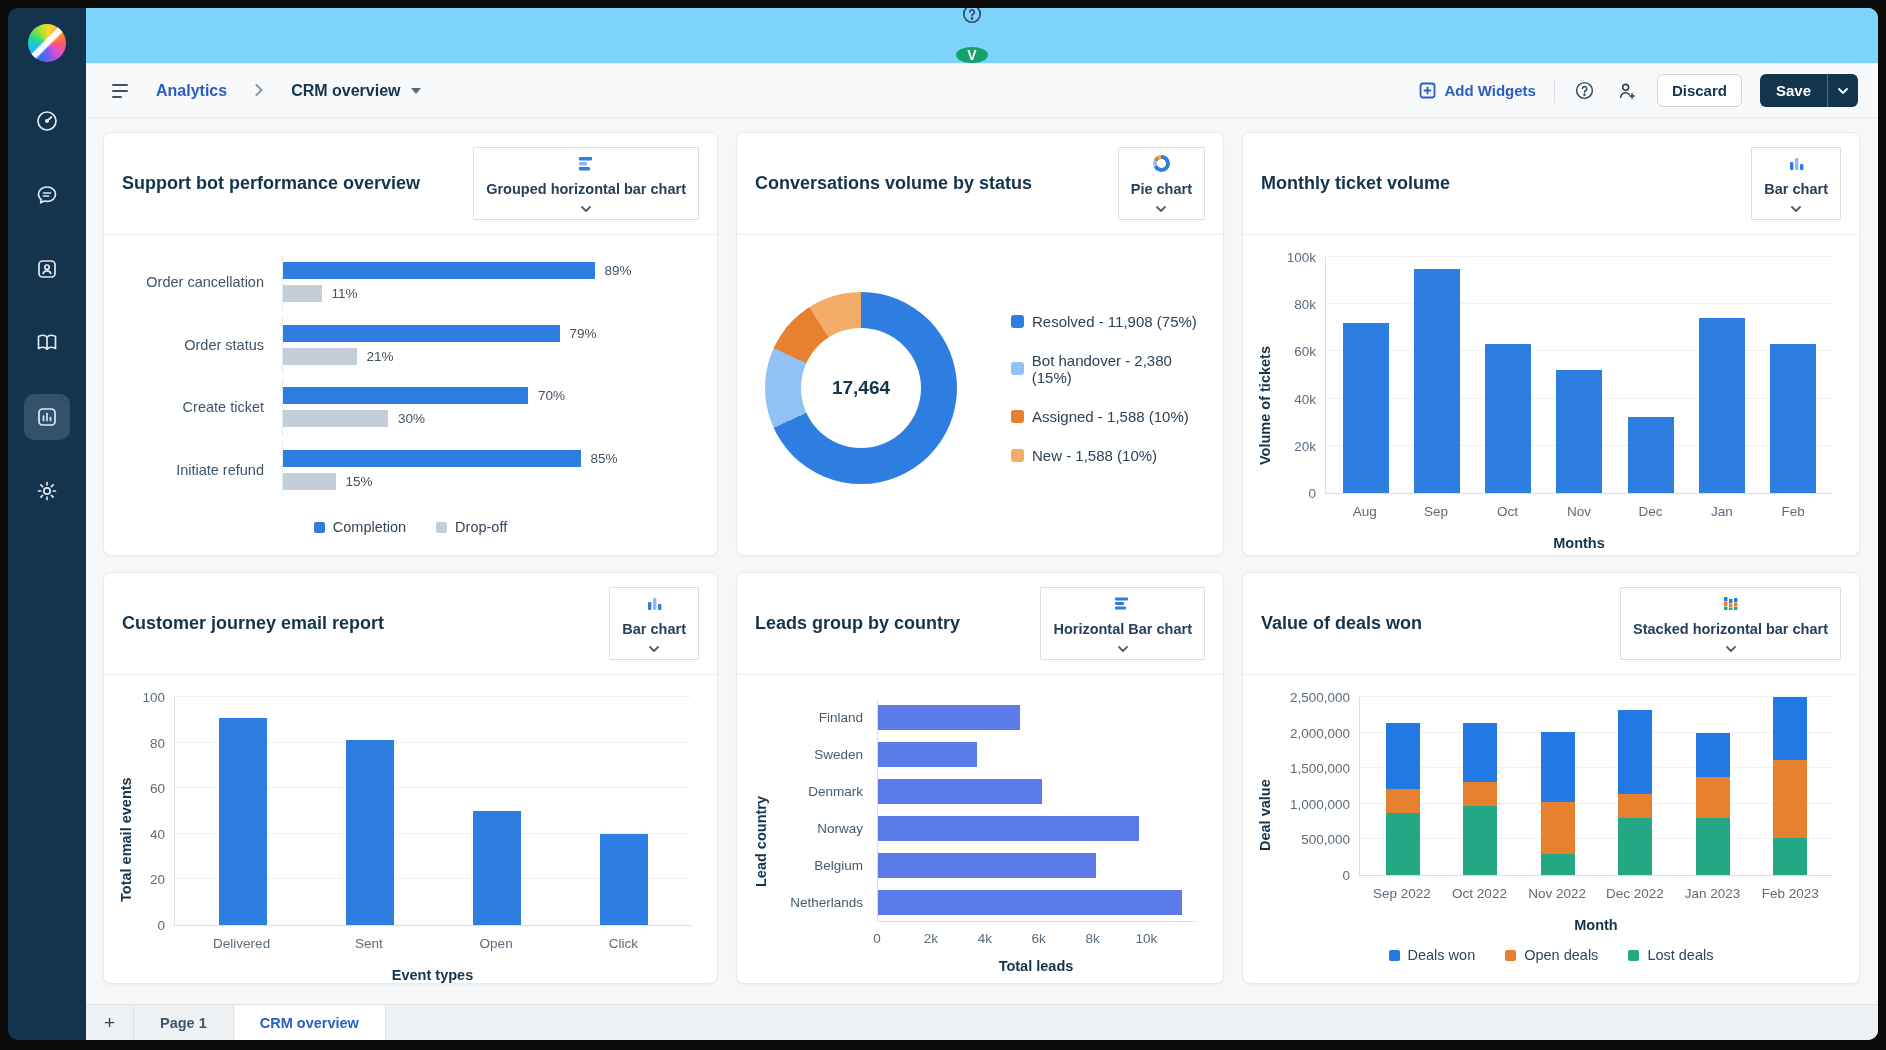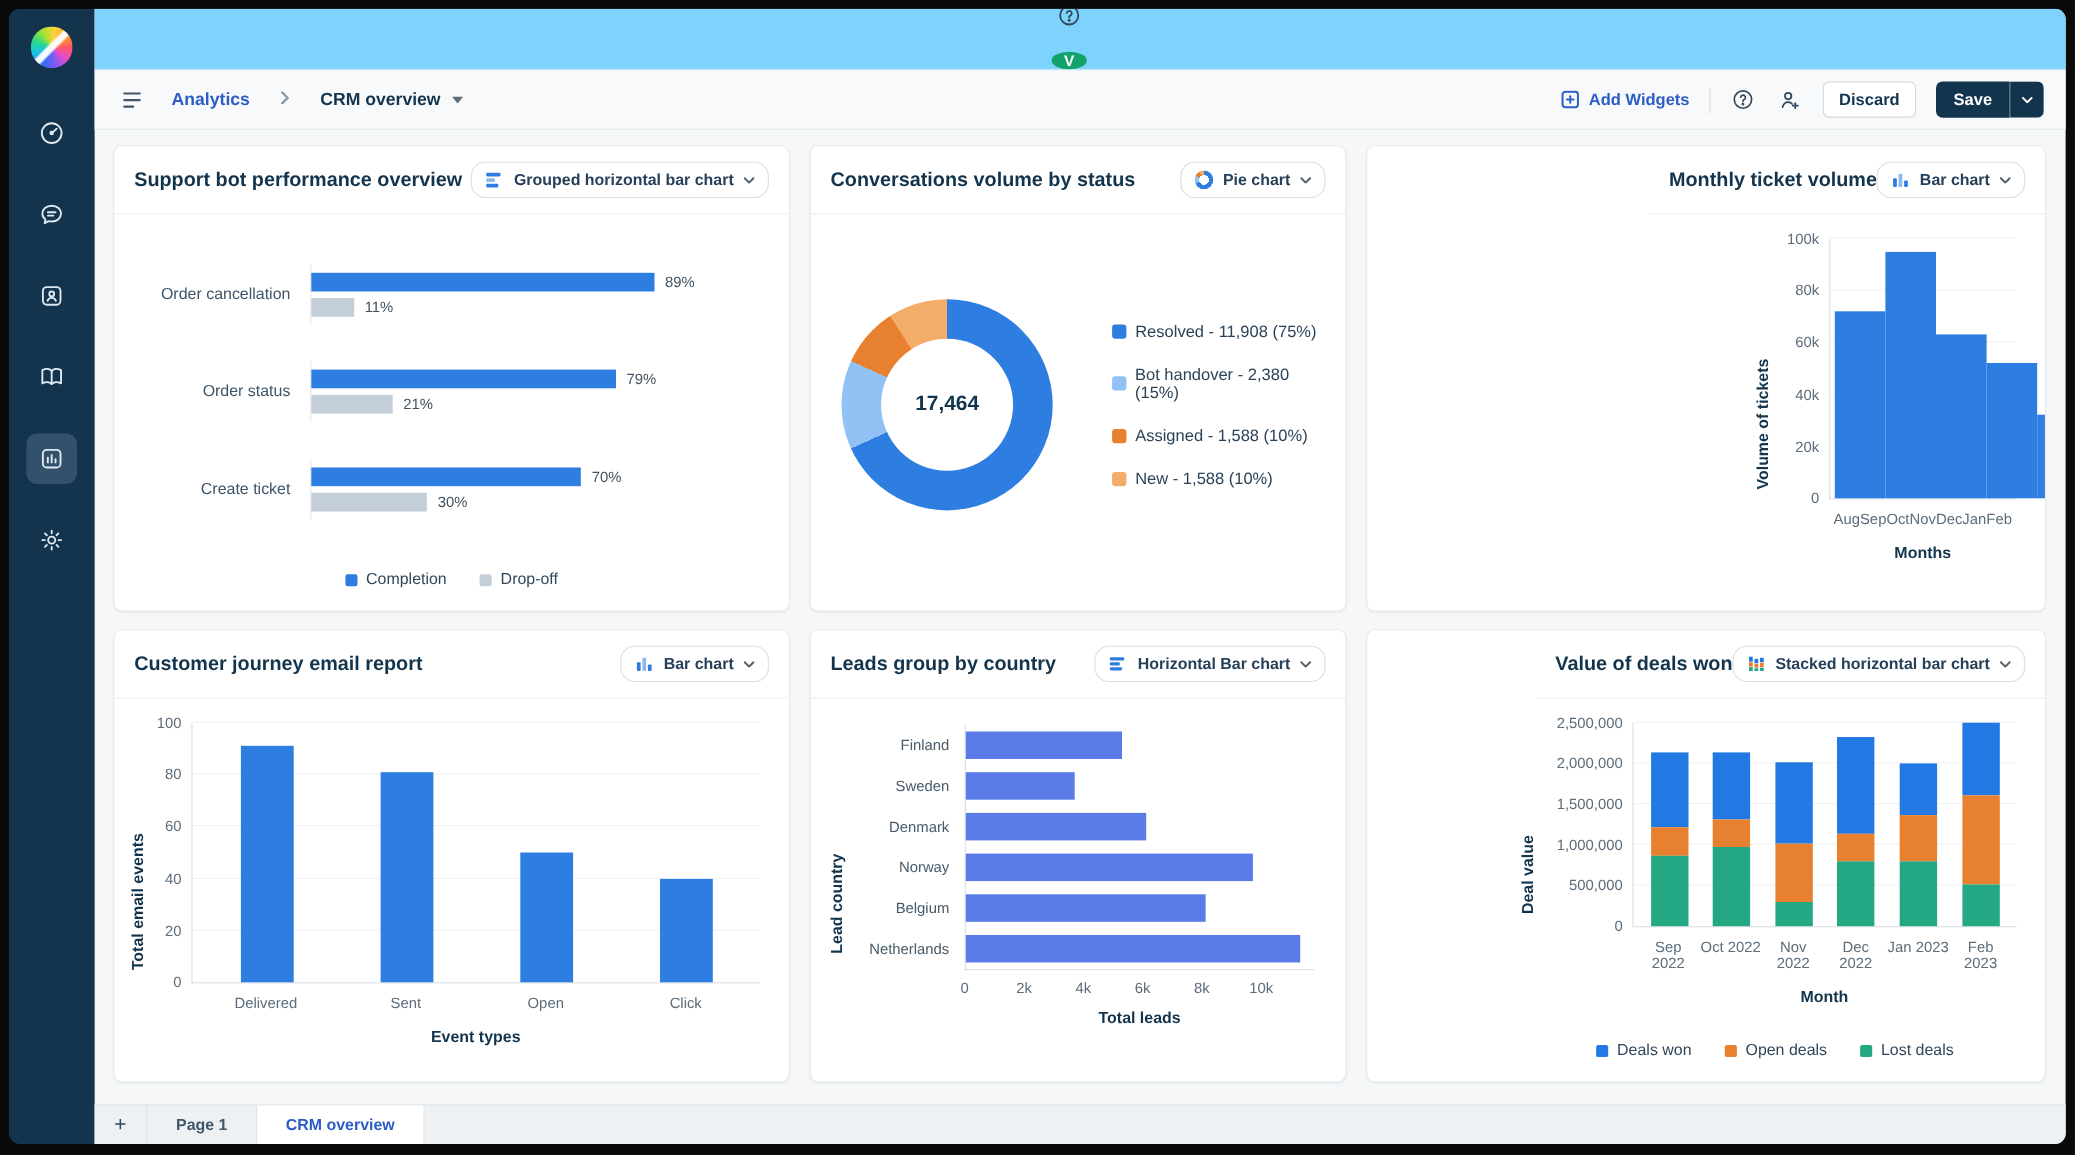--- a/index.html
+++ b/index.html
@@ -49,26 +49,26 @@
   .sh-icon svg { stroke:#32465a; fill:none; stroke-width:1.7; stroke-linecap:round; stroke-linejoin:round; }
   .savegrp { display:flex; cursor:pointer; }
   .save-main { background:#12344d; color:#fff; font-size:15px; font-weight:700; padding:8px 16px; border-radius:6px 0 0 6px; }
   .save-caret { background:#12344d; color:#fff; padding:8px 10px; border-radius:0 6px 6px 0; border-left:1px solid rgba(255,255,255,.28); display:flex; align-items:center; }
 
   
   .content { flex:1; padding:14px 5px 0 17px; }
   .row { display:flex; gap:18px; }
   .row + .row { margin-top:16px; }
   .card { background:#fff; border:1px solid #e7ebee; border-radius:8px; box-shadow:0 1px 2px rgba(18,52,77,.05); display:flex; flex-direction:column; overflow:hidden; }
-  .c1 { width:615px; } .c2 { width:488px; } .c3 { width:618px;align-items:flex-end; }
+  .c1 { width:615px; } .c2 { width:488px; } .c3 { width:618px; }
   .r1 .card { height:424px; } .r2 .card { height:412px; }
   .card-head { display:flex; align-items:center; justify-content:space-between; padding:14px 18px; border-bottom:1px solid #eceff2; }
   .card-title { font-size:18px; font-weight:700; color:#13344d; }
-  .chart-select { display:inline-flex; align-items:center; gap:9px; border:1px solid #d9dfe4; background:#fff; border-radius:13px;
-    padding:7px 12px; font-size:14.5px; font-weight:700; color:#27405a; cursor:pointer; font-family:inherit; }
+  .chart-select { display:inline-flex; align-items:center; gap:9px; border:1px solid #d9dfe4; background:#fff; border-radius:1px;
+    padding:7px 12px; font-size:14.5px; font-weight:700; color:#27405a; cursor:pointer; font-family:inherit;flex-direction:column; }
   .ct-icon { width:17px; height:17px; display:inline-flex; }
   .card-body { flex:1; display:flex; flex-direction:column; min-height:0; }
 
   
   .grows { flex:1; display:flex; flex-direction:column; justify-content:space-evenly; padding:12px 26px 0 8px; }
   .grow { display:flex; align-items:center; }
   .grow .glabel { width:170px; text-align:right; padding-right:18px; font-size:14.5px; color:#3e5468; }
   .gbars { flex:1; border-left:1px solid #e4e9ed; padding:2px 0; }
   .gline { display:flex; align-items:center; height:17px; margin:6px 0; }
   .gbar { height:17px; }
@@ -313,20 +313,33 @@
                   <div class="grow">
                     <div class="glabel">Create ticket</div>
                     <div class="gbars">
                       <div class="gline">
                         <div class="gbar" style="background: rgb(46, 125, 224); width: calc(70% - 40.6px);"></div>
                         <span class="gval">70%</span>
                       </div>
                       <div class="gline">
                         <div class="gbar" style="background: rgb(195, 206, 216); width: calc(30% - 17.4px);"></div>
                         <span class="gval">30%</span>
+                      </div>
+                    </div>
+                  </div>
+                  <div class="grow">
+                    <div class="glabel">Initiate refund</div>
+                    <div class="gbars">
+                      <div class="gline">
+                        <div class="gbar" style="background: rgb(46, 125, 224); width: calc(85% - 49.3px);"></div>
+                        <span class="gval">85%</span>
+                      </div>
+                      <div class="gline">
+                        <div class="gbar" style="background: rgb(195, 206, 216); width: calc(15% - 8.7px);"></div>
+                        <span class="gval">15%</span>
                       </div>
                     </div>
                   </div>
                 </div>
                 <div class="legend ">
                   <div class="litem">
                     <span class="lsq" style="background: rgb(46, 125, 224);"></span>
                     <span>Completion</span>
                   </div>
                   <div class="litem">

